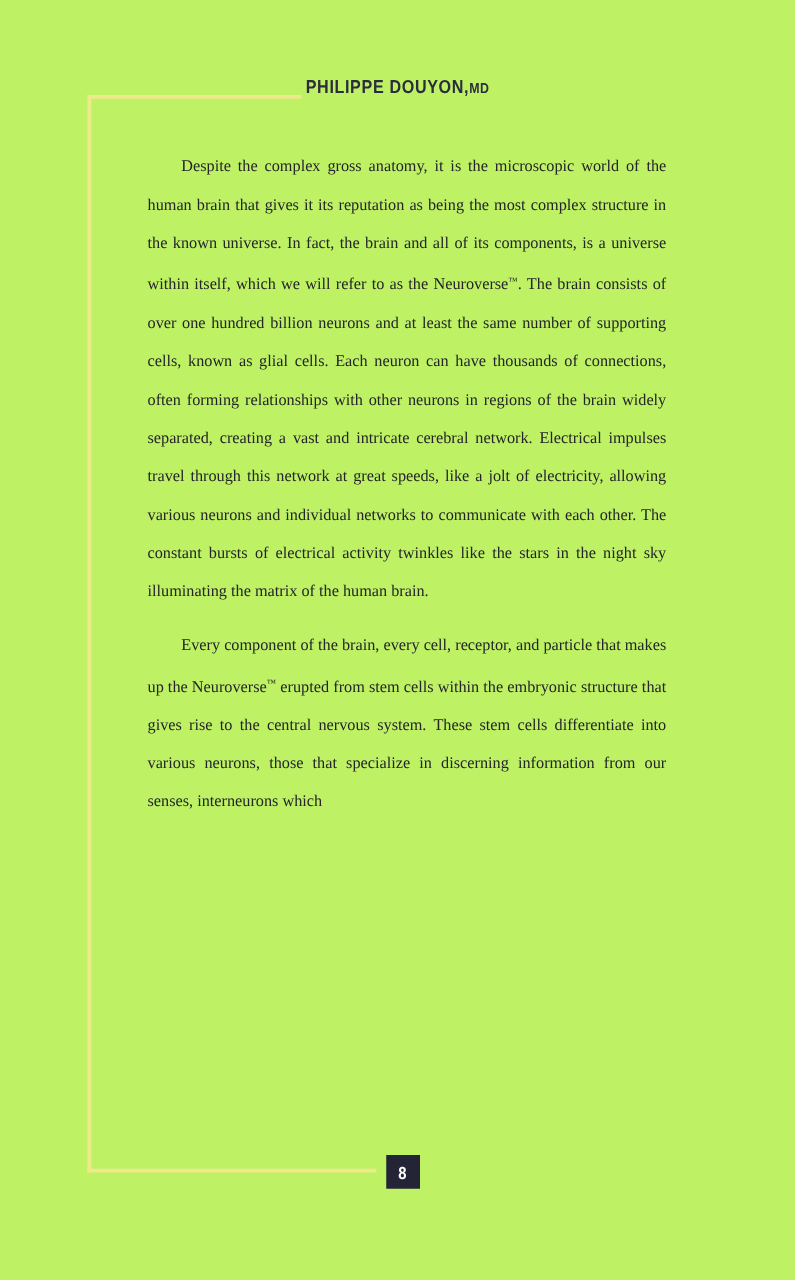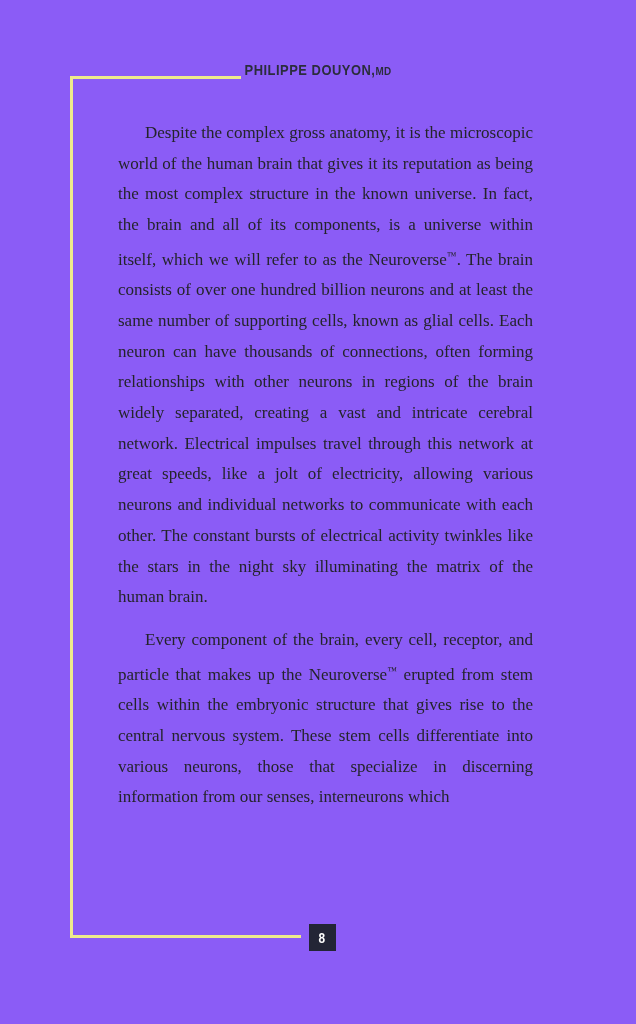--- a/index.html
+++ b/index.html
@@ -11,21 +11,21 @@
     height: 1024px;
     background: #ffffff;
     font-family: "Liberation Serif", serif;
     position: relative;
     overflow: hidden;
   }
 
   .page {
     position: absolute;
     inset: 0;
-    background: #8b5cf6;
+    background: #bef264;
   }
 
   
   .frame-vertical {
     position: absolute;
     left: 70px;
     top: 76px;
     width: 3px;
     height: 862px;
     background: #eeea8c;
@@ -72,21 +72,21 @@
   .text-column {
     position: absolute;
     left: 118px;
     top: 118px;
     width: 415px;
   }
   .body-paragraph {
     margin: 0;
     text-align: justify;
     text-justify: inter-word;
-    font-size: 17px;
+    font-size: 13px;
     line-height: 30.7px;
     color: #24242a;
     text-indent: 27px;
     hyphens: manual;
   }
   .body-paragraph + .body-paragraph {
     margin-top: 12px;
   }
   .tm {
     font-size: 0.58em;

